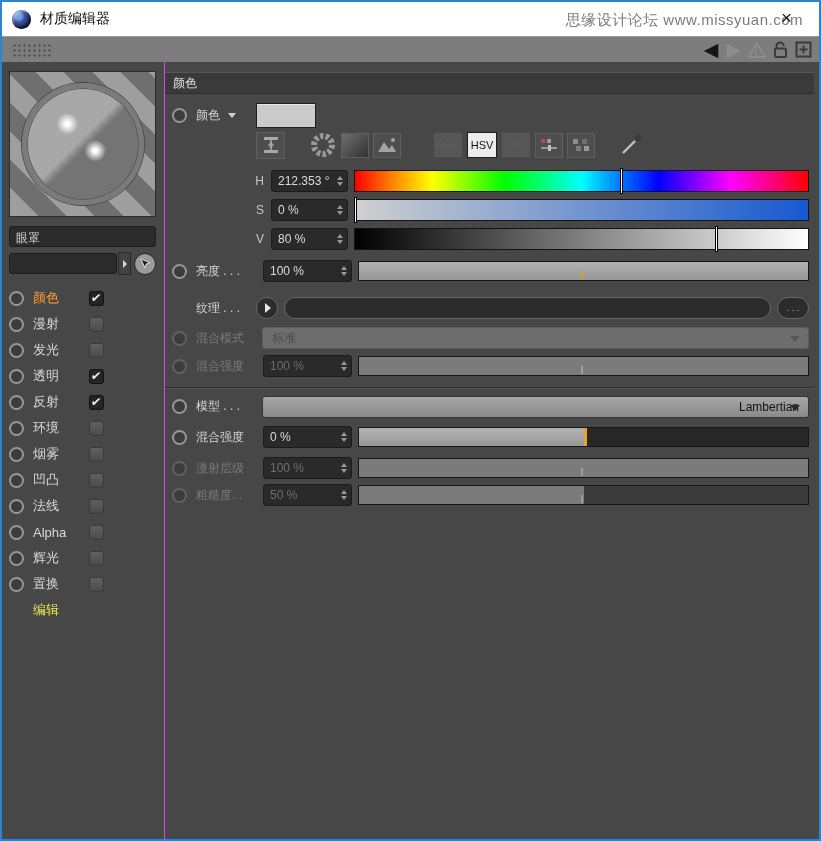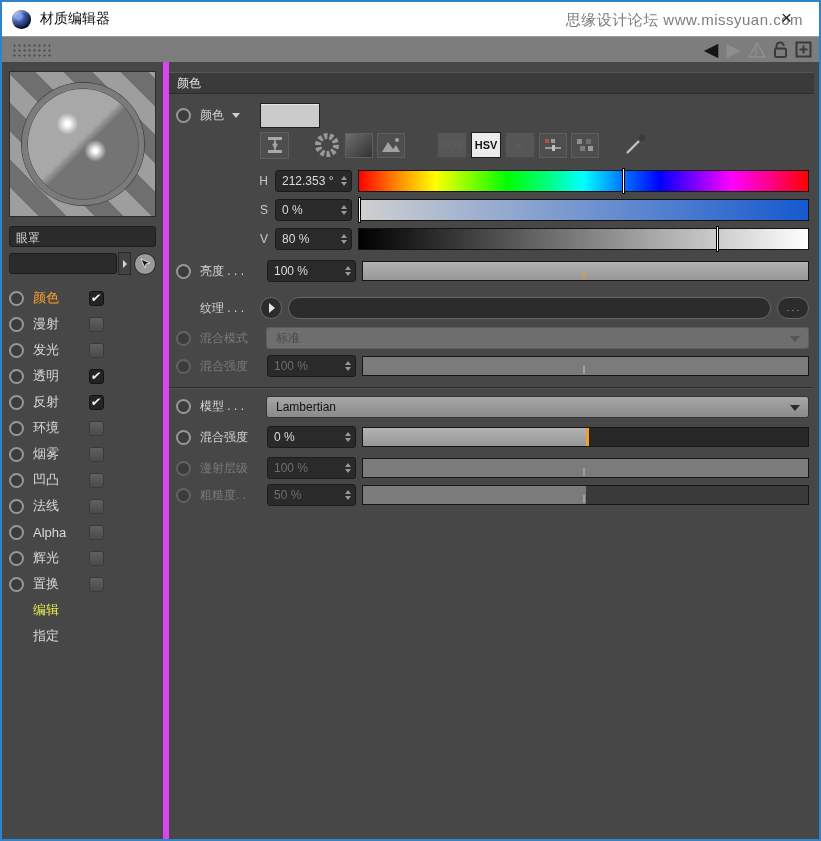--- a/index.html
+++ b/index.html
@@ -20,21 +20,21 @@
   .toolbar{ flex:0 0 26px; background:#7d7d7d; border-top:1px solid #9a9a9a; display:flex; align-items:center; padding:0 7px;}
   .grip{ width:40px; height:15px; margin-left:2px;
     background-image: radial-gradient(circle, #575757 1px, transparent 1.4px);
     background-size:5px 5px; background-position:1px 1px;}
   .tspace{ flex:1; }
   .tbtn{ display:flex; align-items:center; justify-content:center; margin-left:7px; }
   .backarrow{ font-size:19px; color:#151515; line-height:20px;}
   .fwdarrow{ font-size:19px; color:#8d8d8d; line-height:20px; margin-left:1px;}
   
   .main{ flex:1; display:flex; min-height:0; }
-  .left{ flex:0 0 163px; border-right:6px solid #d946ef; padding:9px 7px 0 7px; }
+  .left{ flex:0 0 163px; border-right:1px solid #d946ef; padding:9px 7px 0 7px; }
   .right{ flex:1; padding:10px 5px 0 0; }
   
   .preview{ width:147px; height:146px; border:1px solid #2c2c2c;
     background: repeating-linear-gradient(45deg, #9e9e9e 0 20px, #6f6f6f 20px 40px);
     display:flex; align-items:center; justify-content:center;}
   .sphere{ width:122px; height:122px; border-radius:50%;
     border:5px solid #7b7b7b;
     box-shadow: 0 0 0 1px #474747, inset 0 0 0 1px #5a5a5a;
     background:
       radial-gradient(circle at 36% 32%, rgba(255,255,255,1) 0 2px, rgba(255,255,255,0) 11px),
@@ -70,21 +70,21 @@
   .labelcol{ width:84px; flex:0 0 84px; display:flex; align-items:center;}
   .plabel{ margin-left:9px; font-size:12px; color:#d6d6d6; white-space:nowrap;}
   .plabel.dim{ color:#7b7b7b; }
   .caret{ width:0; height:0; border-top:5px solid #cfcfcf; border-left:4px solid transparent; border-right:4px solid transparent; margin-left:8px;}
   .swatch{ width:60px; height:25px; border:1px solid #202020; box-shadow: inset 0 1px 0 rgba(255,255,255,.55); }
   
   .iconrow{ display:flex; align-items:center; margin:4px 5px 0 7px; height:28px; padding-left:84px;}
   .sqbtn{ width:29px; height:27px; background:#4e4e4e; border:1px solid #5f5f5f; display:flex; align-items:center; justify-content:center;}
   .flatbtn{ width:30px; height:26px; display:flex; align-items:center; justify-content:center; font-size:11px;
     color:#5e5e5e; background:#565656; border:1px solid #4a4a4a; }
-  .flatbtn.activebtn{ background:#ececec; color:#141414; border:1px solid #1c1c1c; font-weight:bold;}
+  .flatbtn.activebtn{ background:#ececec; color:#141414; border:1px solid #1c1c1c; font-weight:normal;}
   .gradicon{ width:28px; height:25px; border:1px solid #5f5f5f; background:linear-gradient(135deg,#6e6e6e,#333333);}
   .darkicon{ width:28px; height:25px; border:1px solid #5f5f5f; background:#4e4e4e; display:flex; align-items:center; justify-content:center;}
   
   .hsvrow{ display:flex; align-items:center; margin:5px 5px 0 7px; height:24px;}
   .hsvletter{ width:92px; text-align:right; font-size:12px; color:#c8c8c8; flex:0 0 92px;}
   .vfield{ width:89px; flex:0 0 89px; height:22px; background:#2a2a2a; border:1px solid #1b1b1b; border-radius:3px;
     display:flex; align-items:center; padding:0 4px 0 6px; color:#dcdcdc; font-size:12px; margin-left:7px;}
   .vfield.narrow{ width:77px; flex:0 0 77px;}
   .vfield.dim{ color:#6f6f6f; }
   .vspace{ flex:1; }
@@ -99,21 +99,21 @@
   
   .slider{ position:relative; flex:1; height:20px; background:#272727; border:1px solid #161616; margin-left:6px; overflow:hidden;}
   .slider .fill{ height:100%; background:linear-gradient(#b2b2b2,#979797);}
   .slider.dim{ background:#3a3a3a; }
   .slider.dim .fill{ background:#7b7b7b; }
   .dtick{ position:absolute; bottom:1px; width:2px; height:8px; background:#e09a2a;}
   .dtick.dim{ background:#9f9f9f; }
   .endmark{ position:absolute; top:0; bottom:0; width:3px; background:#f0a028;}
   
   .ddl{ flex:1; height:22px; border-radius:3px; display:flex; align-items:center; padding:0 9px; font-size:12px; position:relative; margin-left:6px;}
-  .ddl.on{ background:linear-gradient(#a6a6a6,#8a8a8a); color:#131313; border:1px solid #353535;}
+  .ddl.on{ background:linear-gradient(#a6a6a6,#8a8a8a); color:#131313; border:1px solid #353535;justify-content:flex-end;}
   .ddl.off{ background:#6e6e6e; color:#4b4b4b; border:1px solid #5c5c5c;}
   .ddl .dcaret{ position:absolute; right:8px; top:8px; width:0; height:0; border-top:6px solid #2b2b2b; border-left:5px solid transparent; border-right:5px solid transparent;}
   .ddl.off .dcaret{ border-top-color:#555; }
   
   .circlebtn{ width:22px; height:22px; border-radius:50%; background:#2c2c2c; border:1px solid #666;
     display:flex; align-items:center; justify-content:center; flex:0 0 22px;}
   .circlebtn i{ width:0;height:0;border-left:6px solid #e6e6e6;border-top:5px solid transparent;border-bottom:5px solid transparent; margin-left:2px;}
   .pill{ flex:1; height:22px; border-radius:11px; background:#2c2c2c; border:1px solid #666; margin:0 6px;}
   .pillbtn{ width:32px; height:22px; border-radius:11px; background:#2c2c2c; border:1px solid #666;
     color:#b9b9b9; font-size:9px; display:flex; align-items:center; justify-content:center; flex:0 0 32px;}
@@ -261,23 +261,20 @@
     <span class="ch-label">置换</span>
     <span class="chk off"></span>
   </div>
 </div>
       <div>
   <div class="mode-row">
     <span class="mode-label active">编辑</span>
   </div>
 
 
-  <div class="mode-row">
-    <span class="mode-label">指定</span>
-  </div>
 </div>
     </div>
 
     <div class="right">
 
       <div class="secheader">
         <span>颜色</span>
       </div>
 
       <div class="prow" style="margin-top:9px;">

